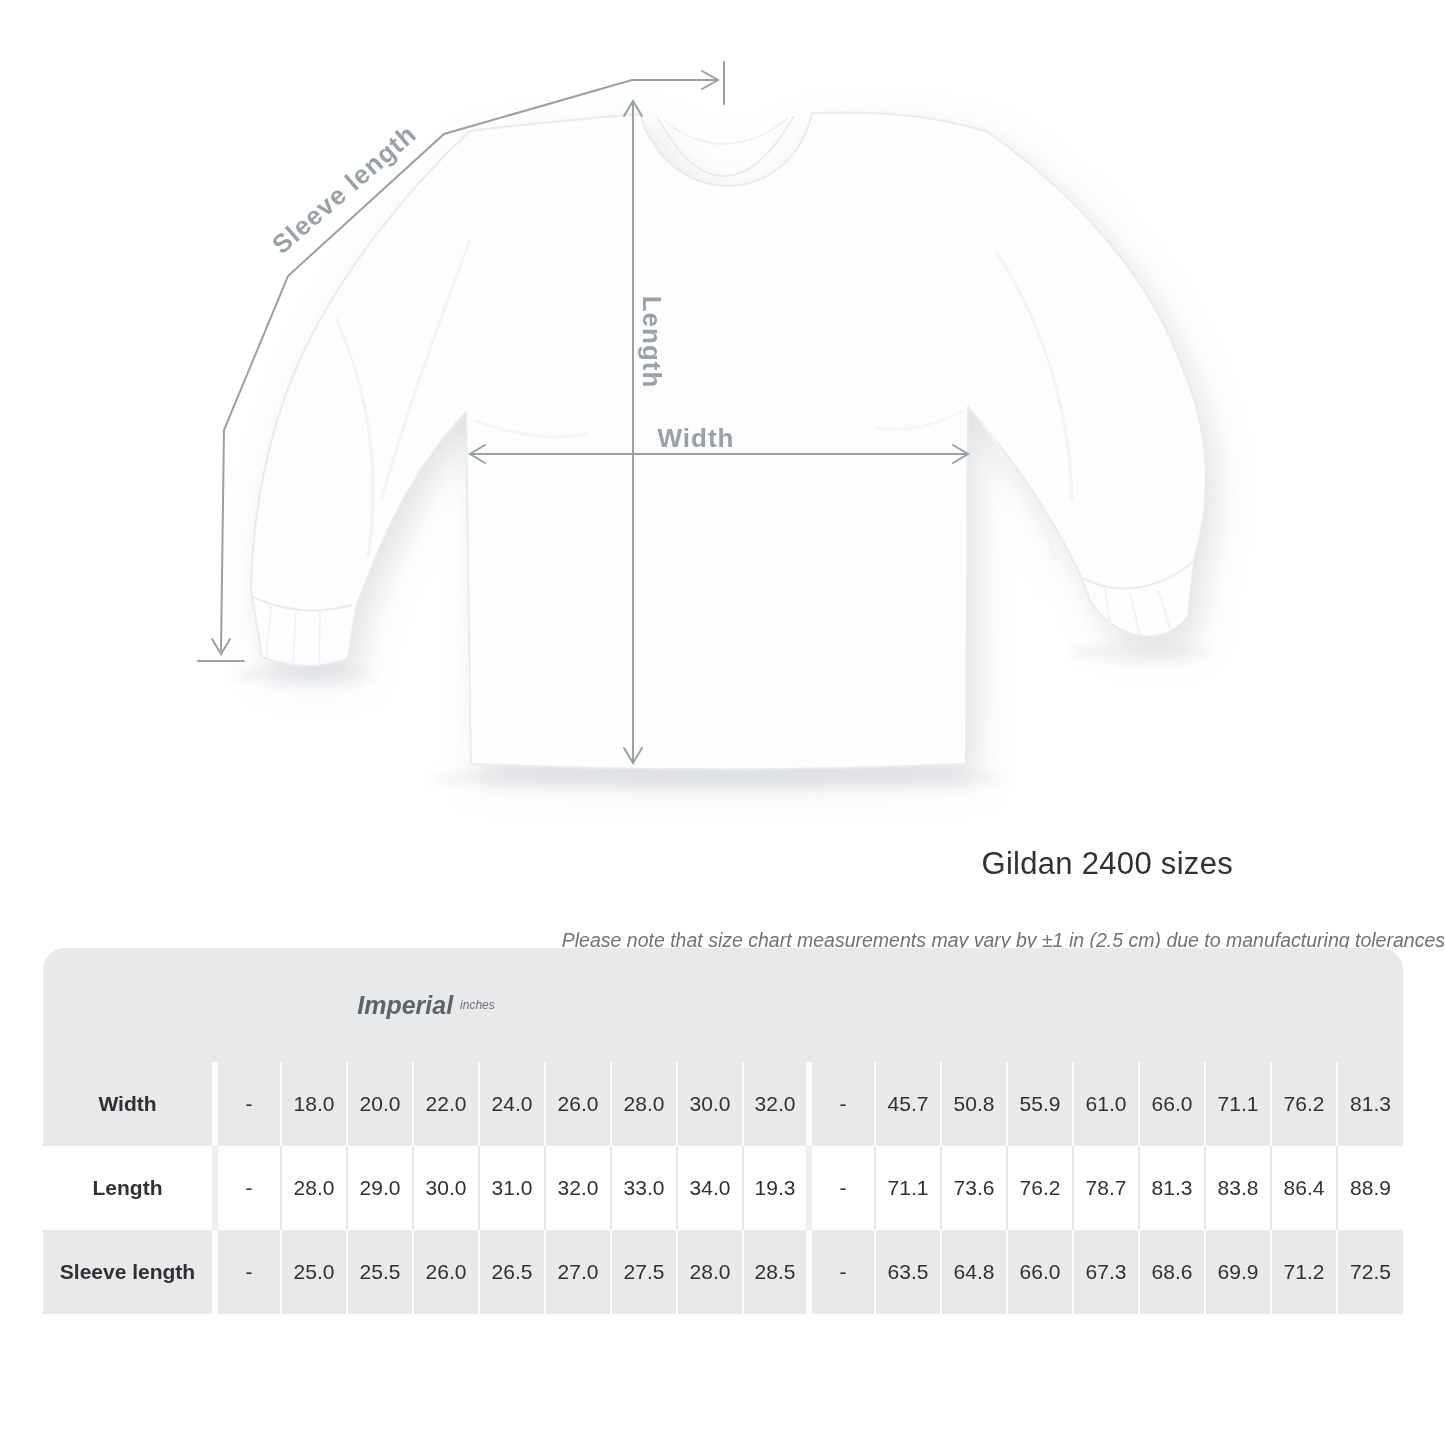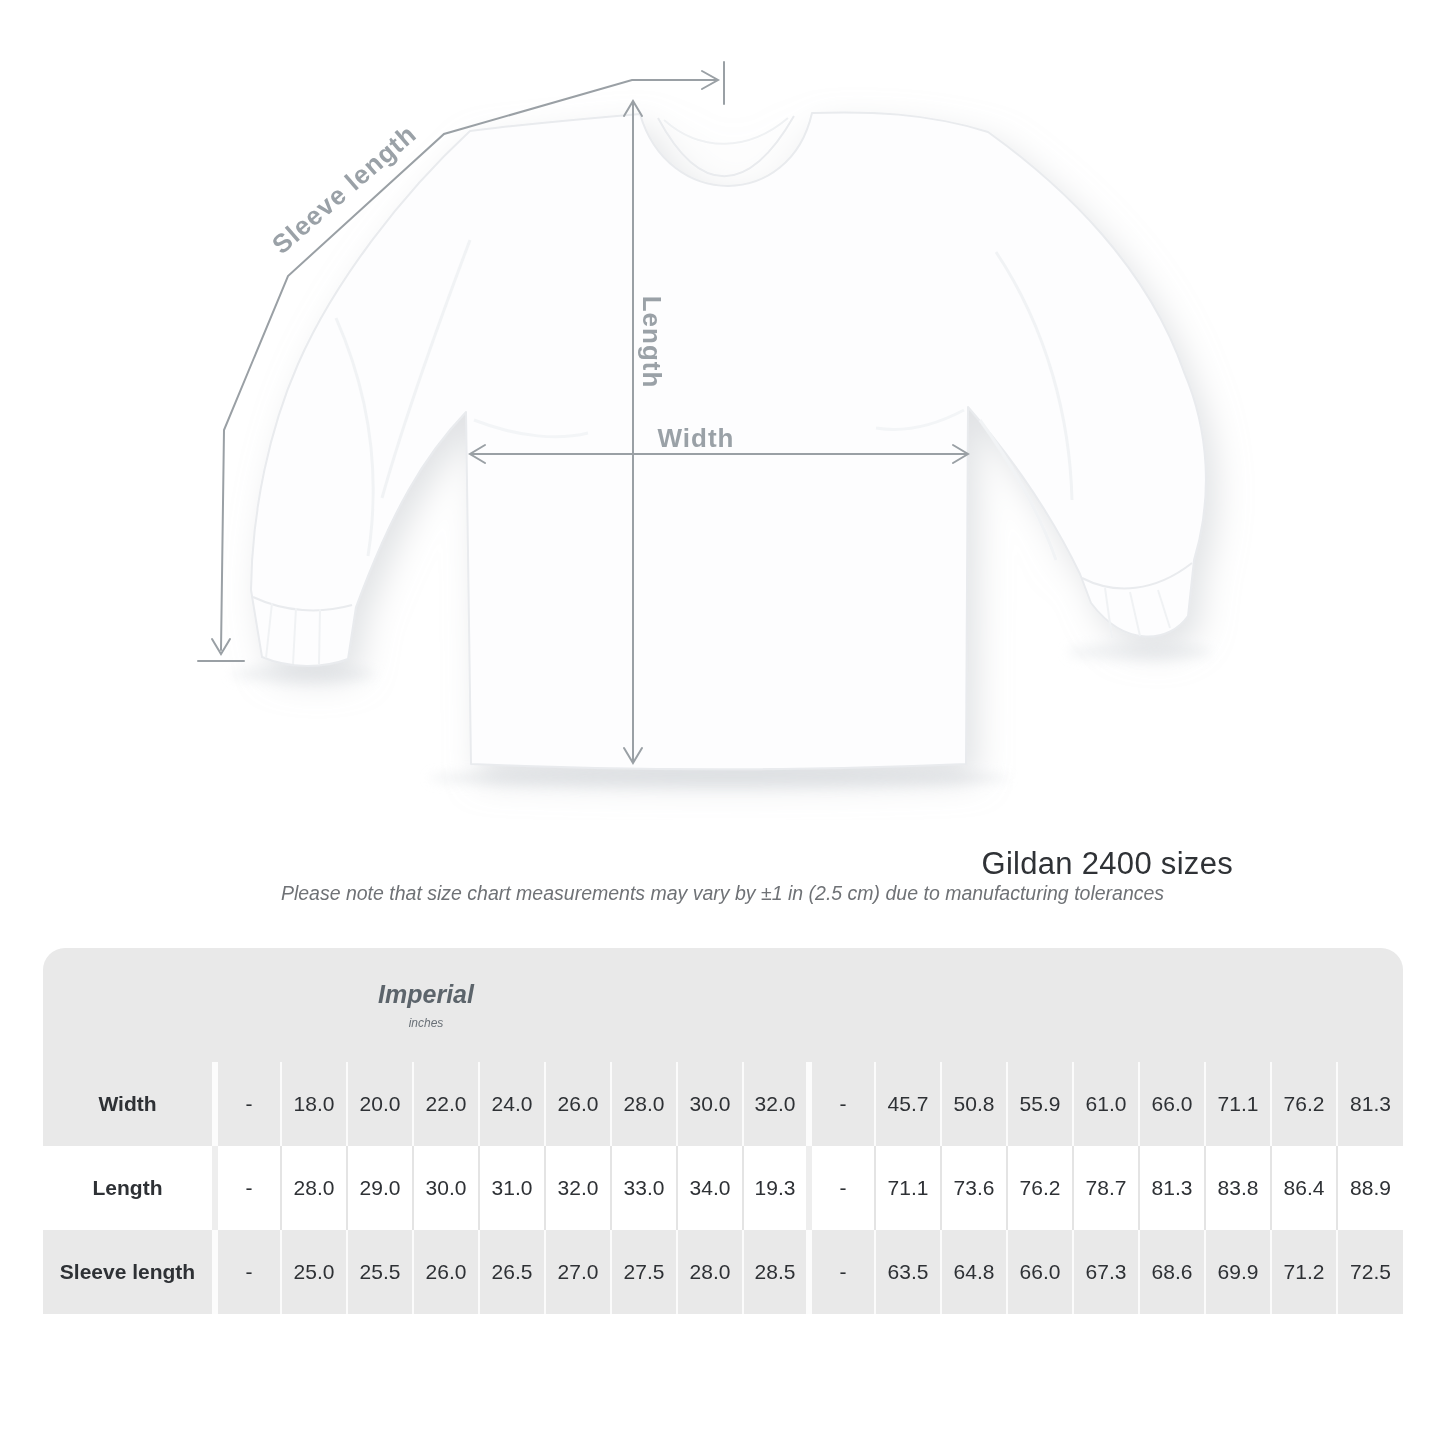--- a/index.html
+++ b/index.html
@@ -6,29 +6,29 @@
   .page{
     position:relative;width:1445px;height:1445px;background:#ffffff;
     font-family:"Liberation Sans", sans-serif;overflow:hidden;
   }
   .diagram{position:absolute;left:0;top:0;}
   .page-title{
     position:absolute;left:0;top:846px;width:1233px;text-align:right;
     font-size:31px;font-weight:normal;color:#2f3236;letter-spacing:.3px;
   }
   .page-subtitle{
-    position:absolute;left:0;top:882px;width:1445px;text-align:center;
+    position:absolute;left:0;top:929px;width:1445px;text-align:right;
     font-size:19.5px;font-style:italic;color:#6f7276;
   }
   .size-table{
     position:absolute;left:43px;top:948px;width:1360px;height:450px;
     border-radius:22px;overflow:hidden;background:#ffffff;
   }
   .unit-header{display:flex;height:114px;background:#e9e9e9;}
-  .unit-group{display:flex;flex-direction:column;align-items:center;justify-content:center;gap:7px;}
+  .unit-group{display:flex;flex-direction:row;align-items:center;justify-content:center;gap:7px;}
   .unit-group.imperial{width:766px;}
   .unit-group.metric{width:594px;}
   .unit-name{font-size:25px;font-weight:bold;font-style:italic;color:#5c646b;}
   .unit-sub{font-size:12px;font-style:italic;color:#697077;}
   table.grid{border-collapse:collapse;table-layout:fixed;width:1360px;}
   table.grid col.label-col{width:172px;}
   table.grid col.data-col{width:66px;}
   table.grid tr{height:84px;}
   table.grid td{
     text-align:center;vertical-align:middle;padding:0;

